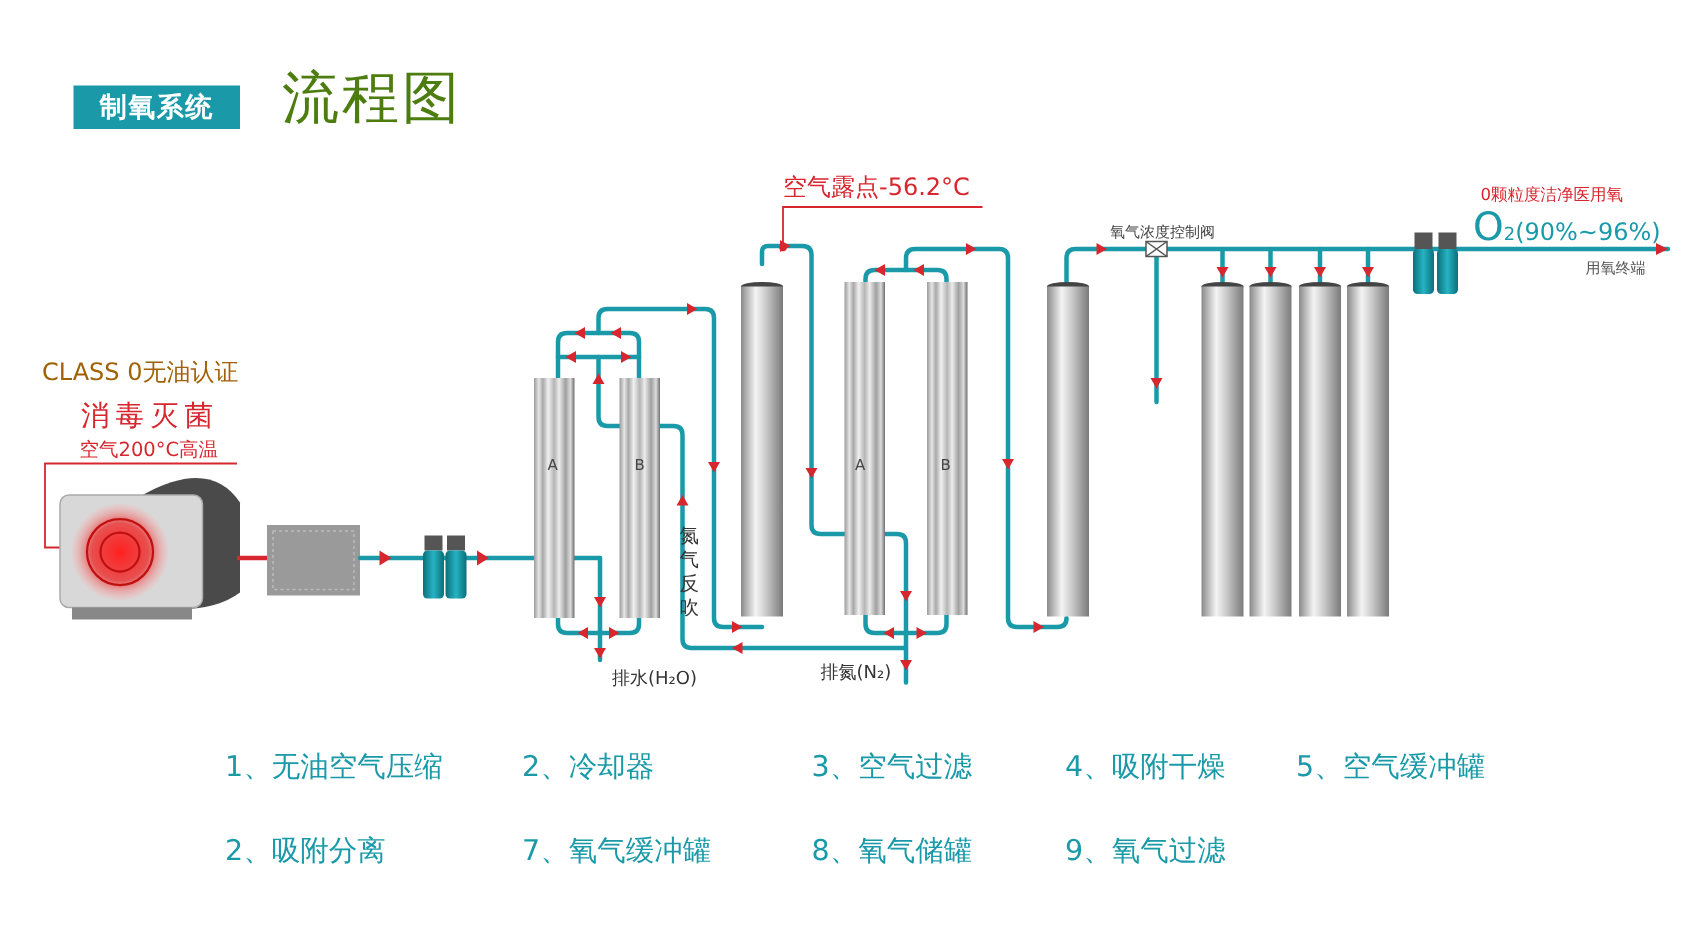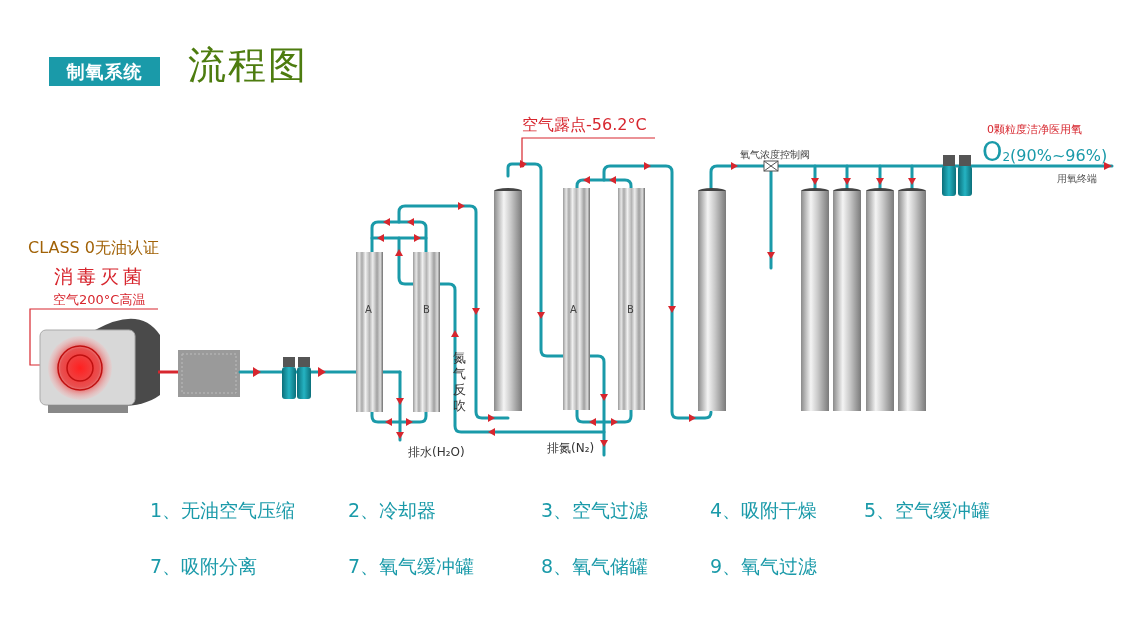--- a/index.html
+++ b/index.html
@@ -205,16 +205,16 @@
 <div class="abs terminal">用氧终端</div>
 <div class="abs drain" style="left:408px;top:444px;">排水(H₂O)</div>
 <div class="abs drain" style="left:547px;top:440px;">排氮(N₂)</div>
 <div class="abs vert">氮气反吹</div>
 
 <div class="abs legend" style="left:150px;top:498px;">1、无油空气压缩</div>
 <div class="abs legend" style="left:348px;top:498px;">2、冷却器</div>
 <div class="abs legend" style="left:541px;top:498px;">3、空气过滤</div>
 <div class="abs legend" style="left:710px;top:498px;">4、吸附干燥</div>
 <div class="abs legend" style="left:864px;top:498px;">5、空气缓冲罐</div>
-<div class="abs legend" style="left:150px;top:554px;">7、吸附分离</div>
+<div class="abs legend" style="left:150px;top:554px;">2、吸附分离</div>
 <div class="abs legend" style="left:348px;top:554px;">7、氧气缓冲罐</div>
 <div class="abs legend" style="left:541px;top:554px;">8、氧气储罐</div>
 <div class="abs legend" style="left:710px;top:554px;">9、氧气过滤</div>
 
 </body></html>

